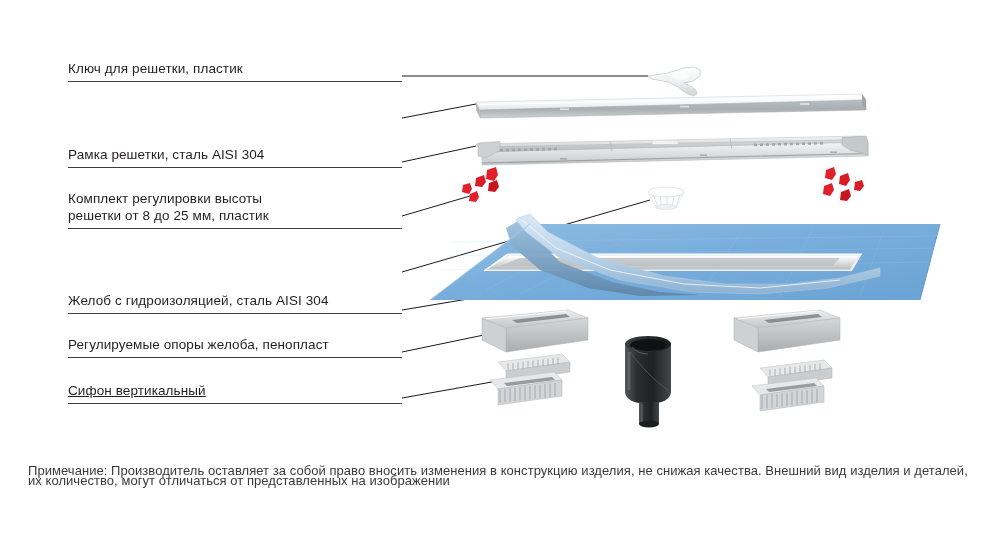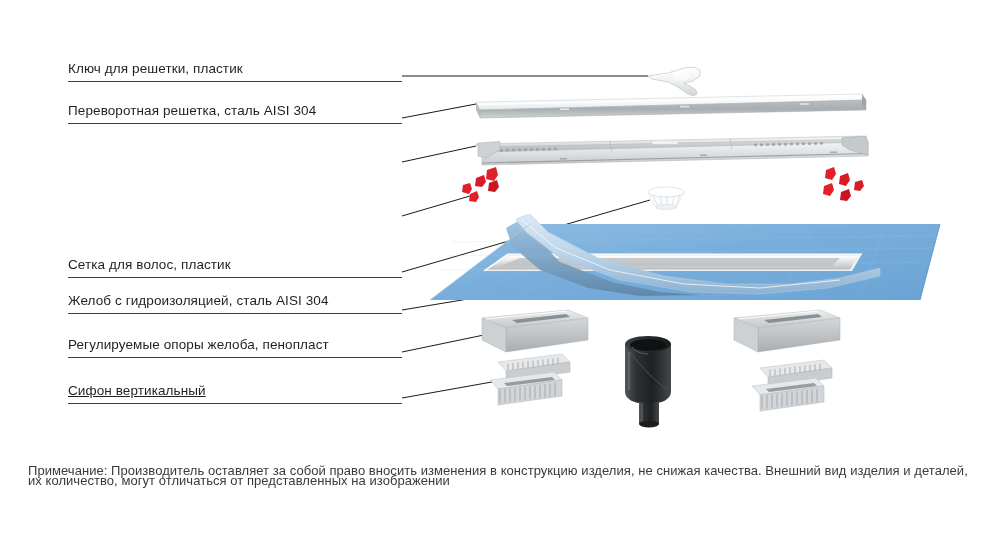--- a/index.html
+++ b/index.html
@@ -353,31 +353,32 @@
       <ellipse cx="649" cy="424" rx="10" ry="3.4" fill="#1b1d1e"></ellipse>
       <path d="M642,404 L642,422" stroke="#6e7275" stroke-width="1.6" opacity="0.5"></path>
     </g>
   </svg>
 
   <div class="callout" style="top:60px;">
     <div class="ctext">Ключ для решетки, пластик</div>
     <div class="crule" style="top:21px;width:334px;"></div>
   </div>
 
-  <div class="callout" style="top:102px;">
-    <div class="ctext">Переворотная решетка, сталь AISI 304</div>
-    <div class="crule" style="top:21px;width:334px;"></div>
-  </div>
-
-
-
-  <div class="callout" style="top:256px;">
-    <div class="ctext">Сетка для волос, пластик</div>
-    <div class="crule" style="top:21px;width:334px;"></div>
-  </div>
+
+  <div class="callout" style="top:146px;">
+    <div class="ctext">Рамка решетки, сталь AISI 304</div>
+    <div class="crule" style="top:21px;width:334px;"></div>
+  </div>
+
+  <div class="callout" style="top:190px;">
+    <div class="ctext">Комплект регулировки высоты
+решетки от 8 до 25 мм, пластик</div>
+    <div class="crule" style="top:38px;width:334px;"></div>
+  </div>
+
 
   <div class="callout" style="top:292px;">
     <div class="ctext">Желоб с гидроизоляцией, сталь AISI 304</div>
     <div class="crule" style="top:21px;width:334px;"></div>
   </div>
 
   <div class="callout" style="top:336px;">
     <div class="ctext">Регулируемые опоры желоба, пенопласт</div>
     <div class="crule" style="top:21px;width:334px;"></div>
   </div>

